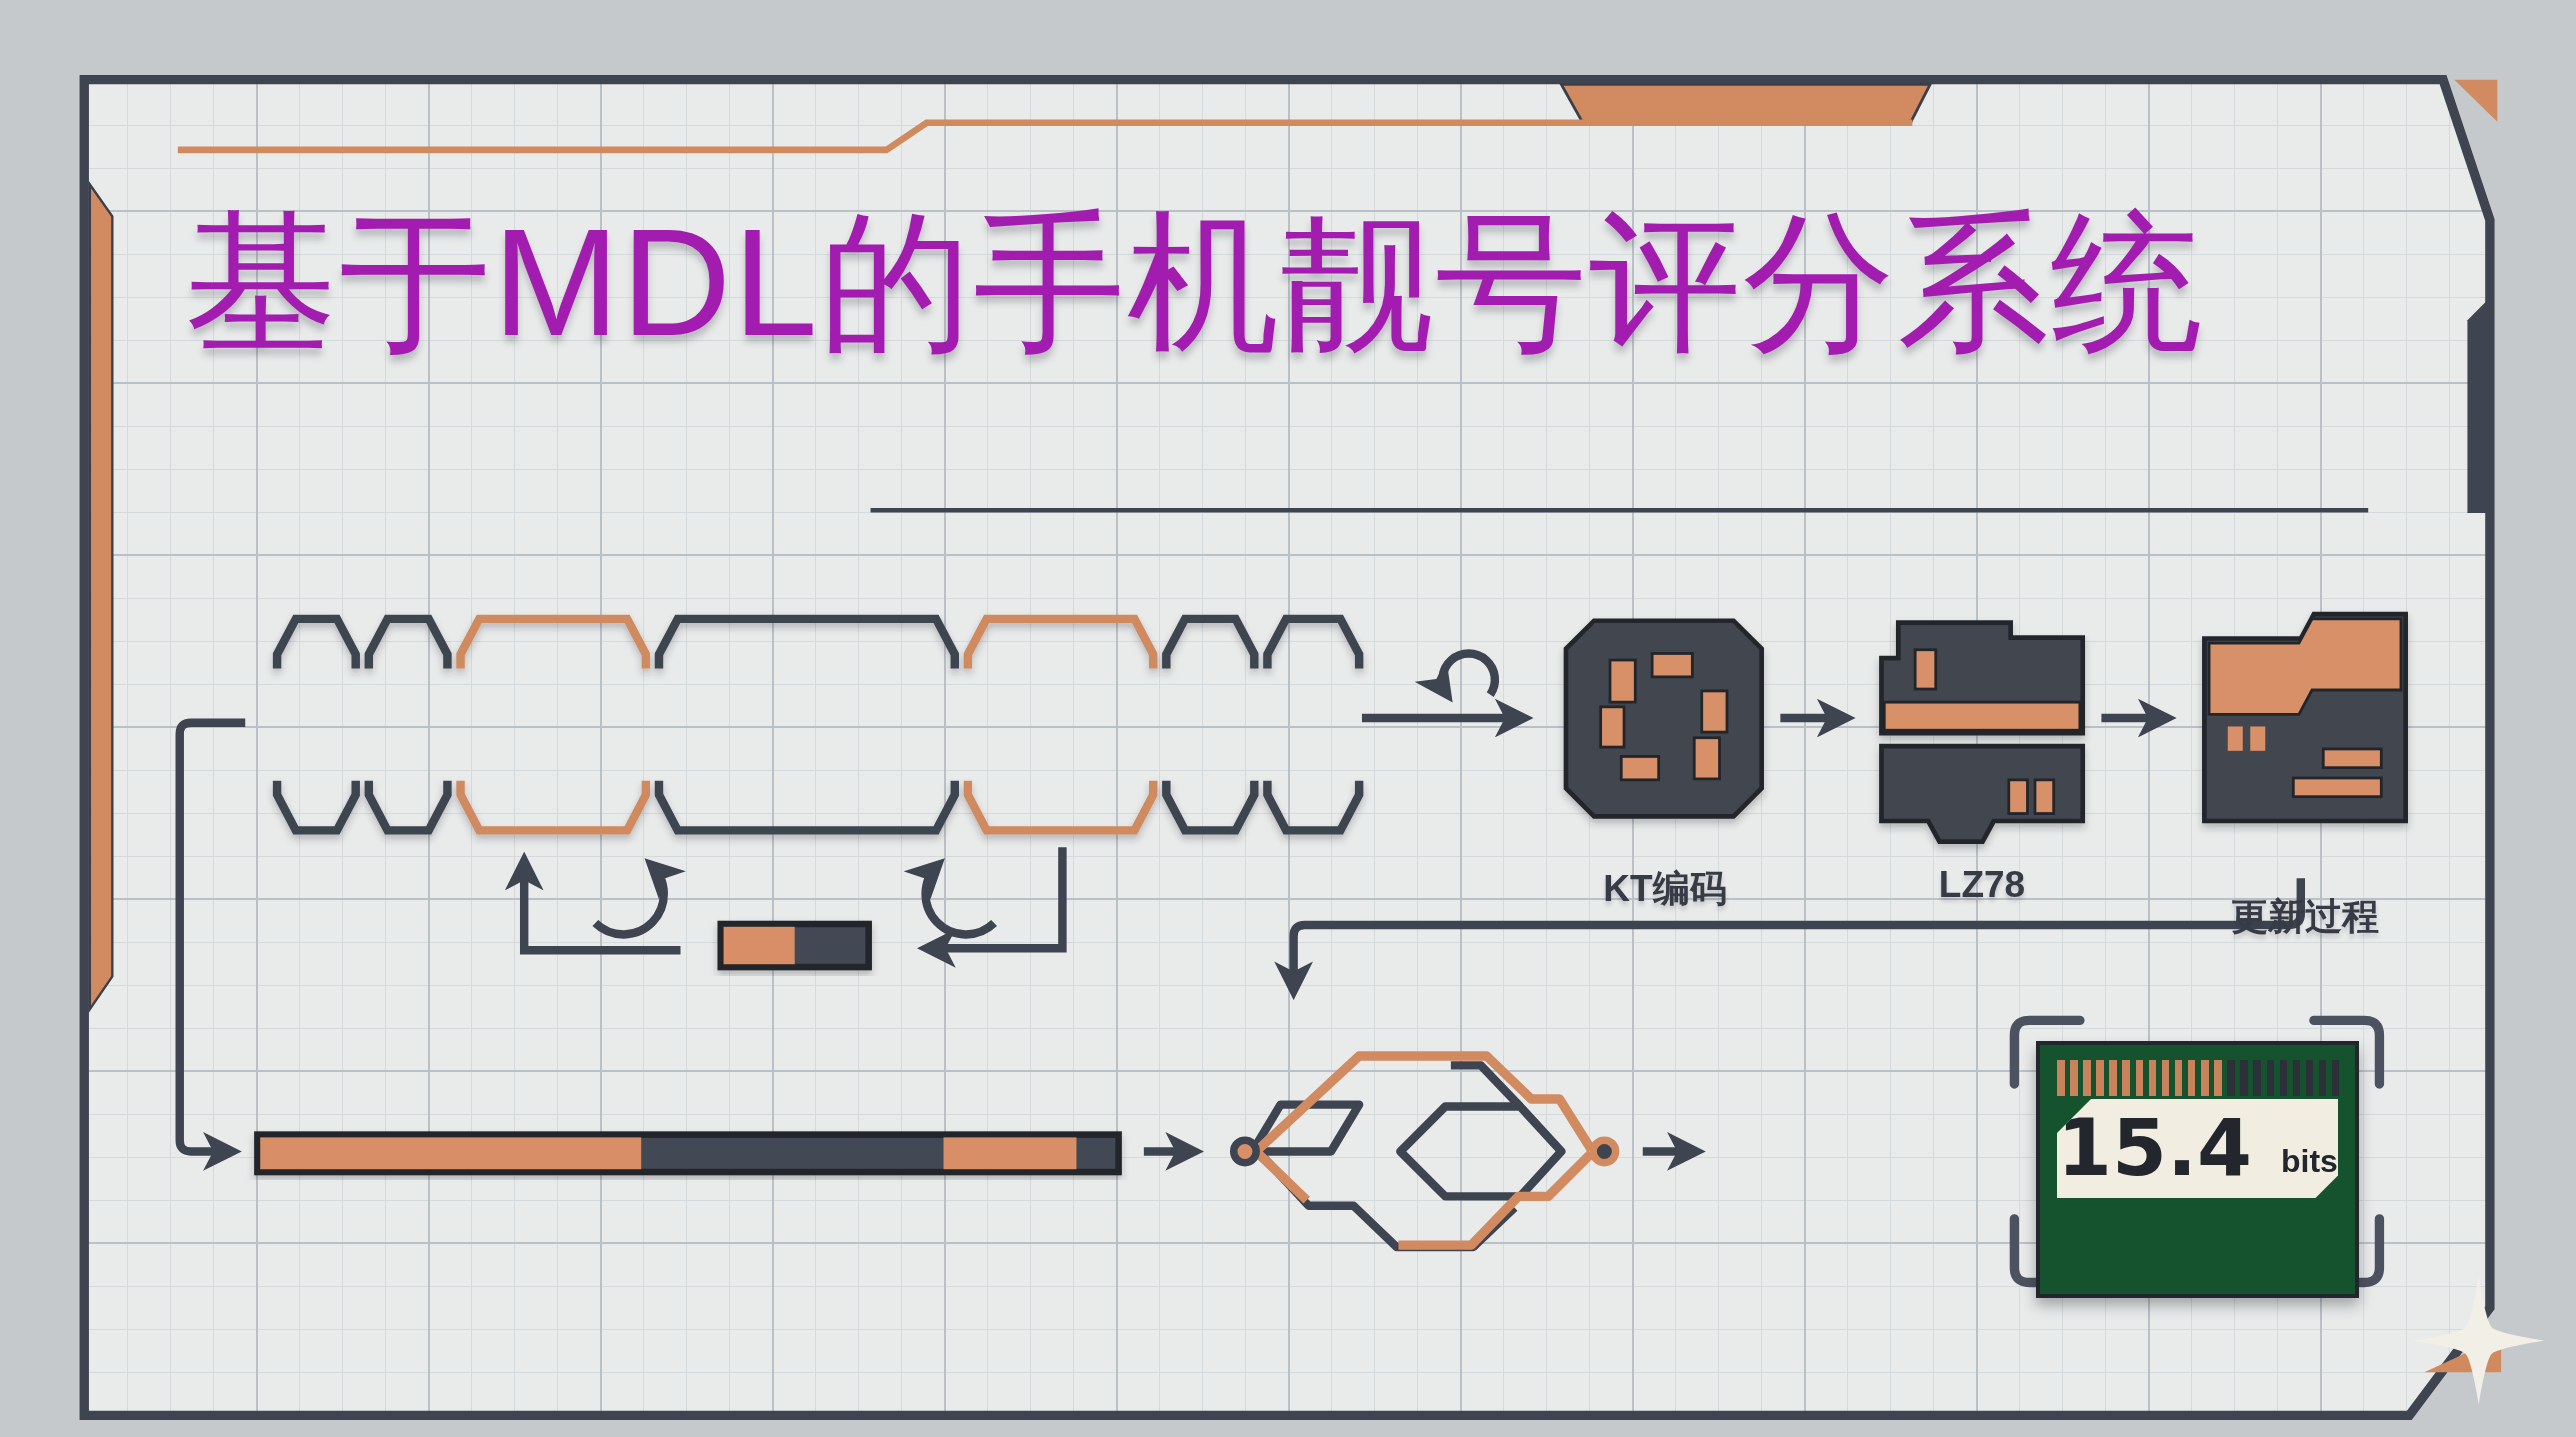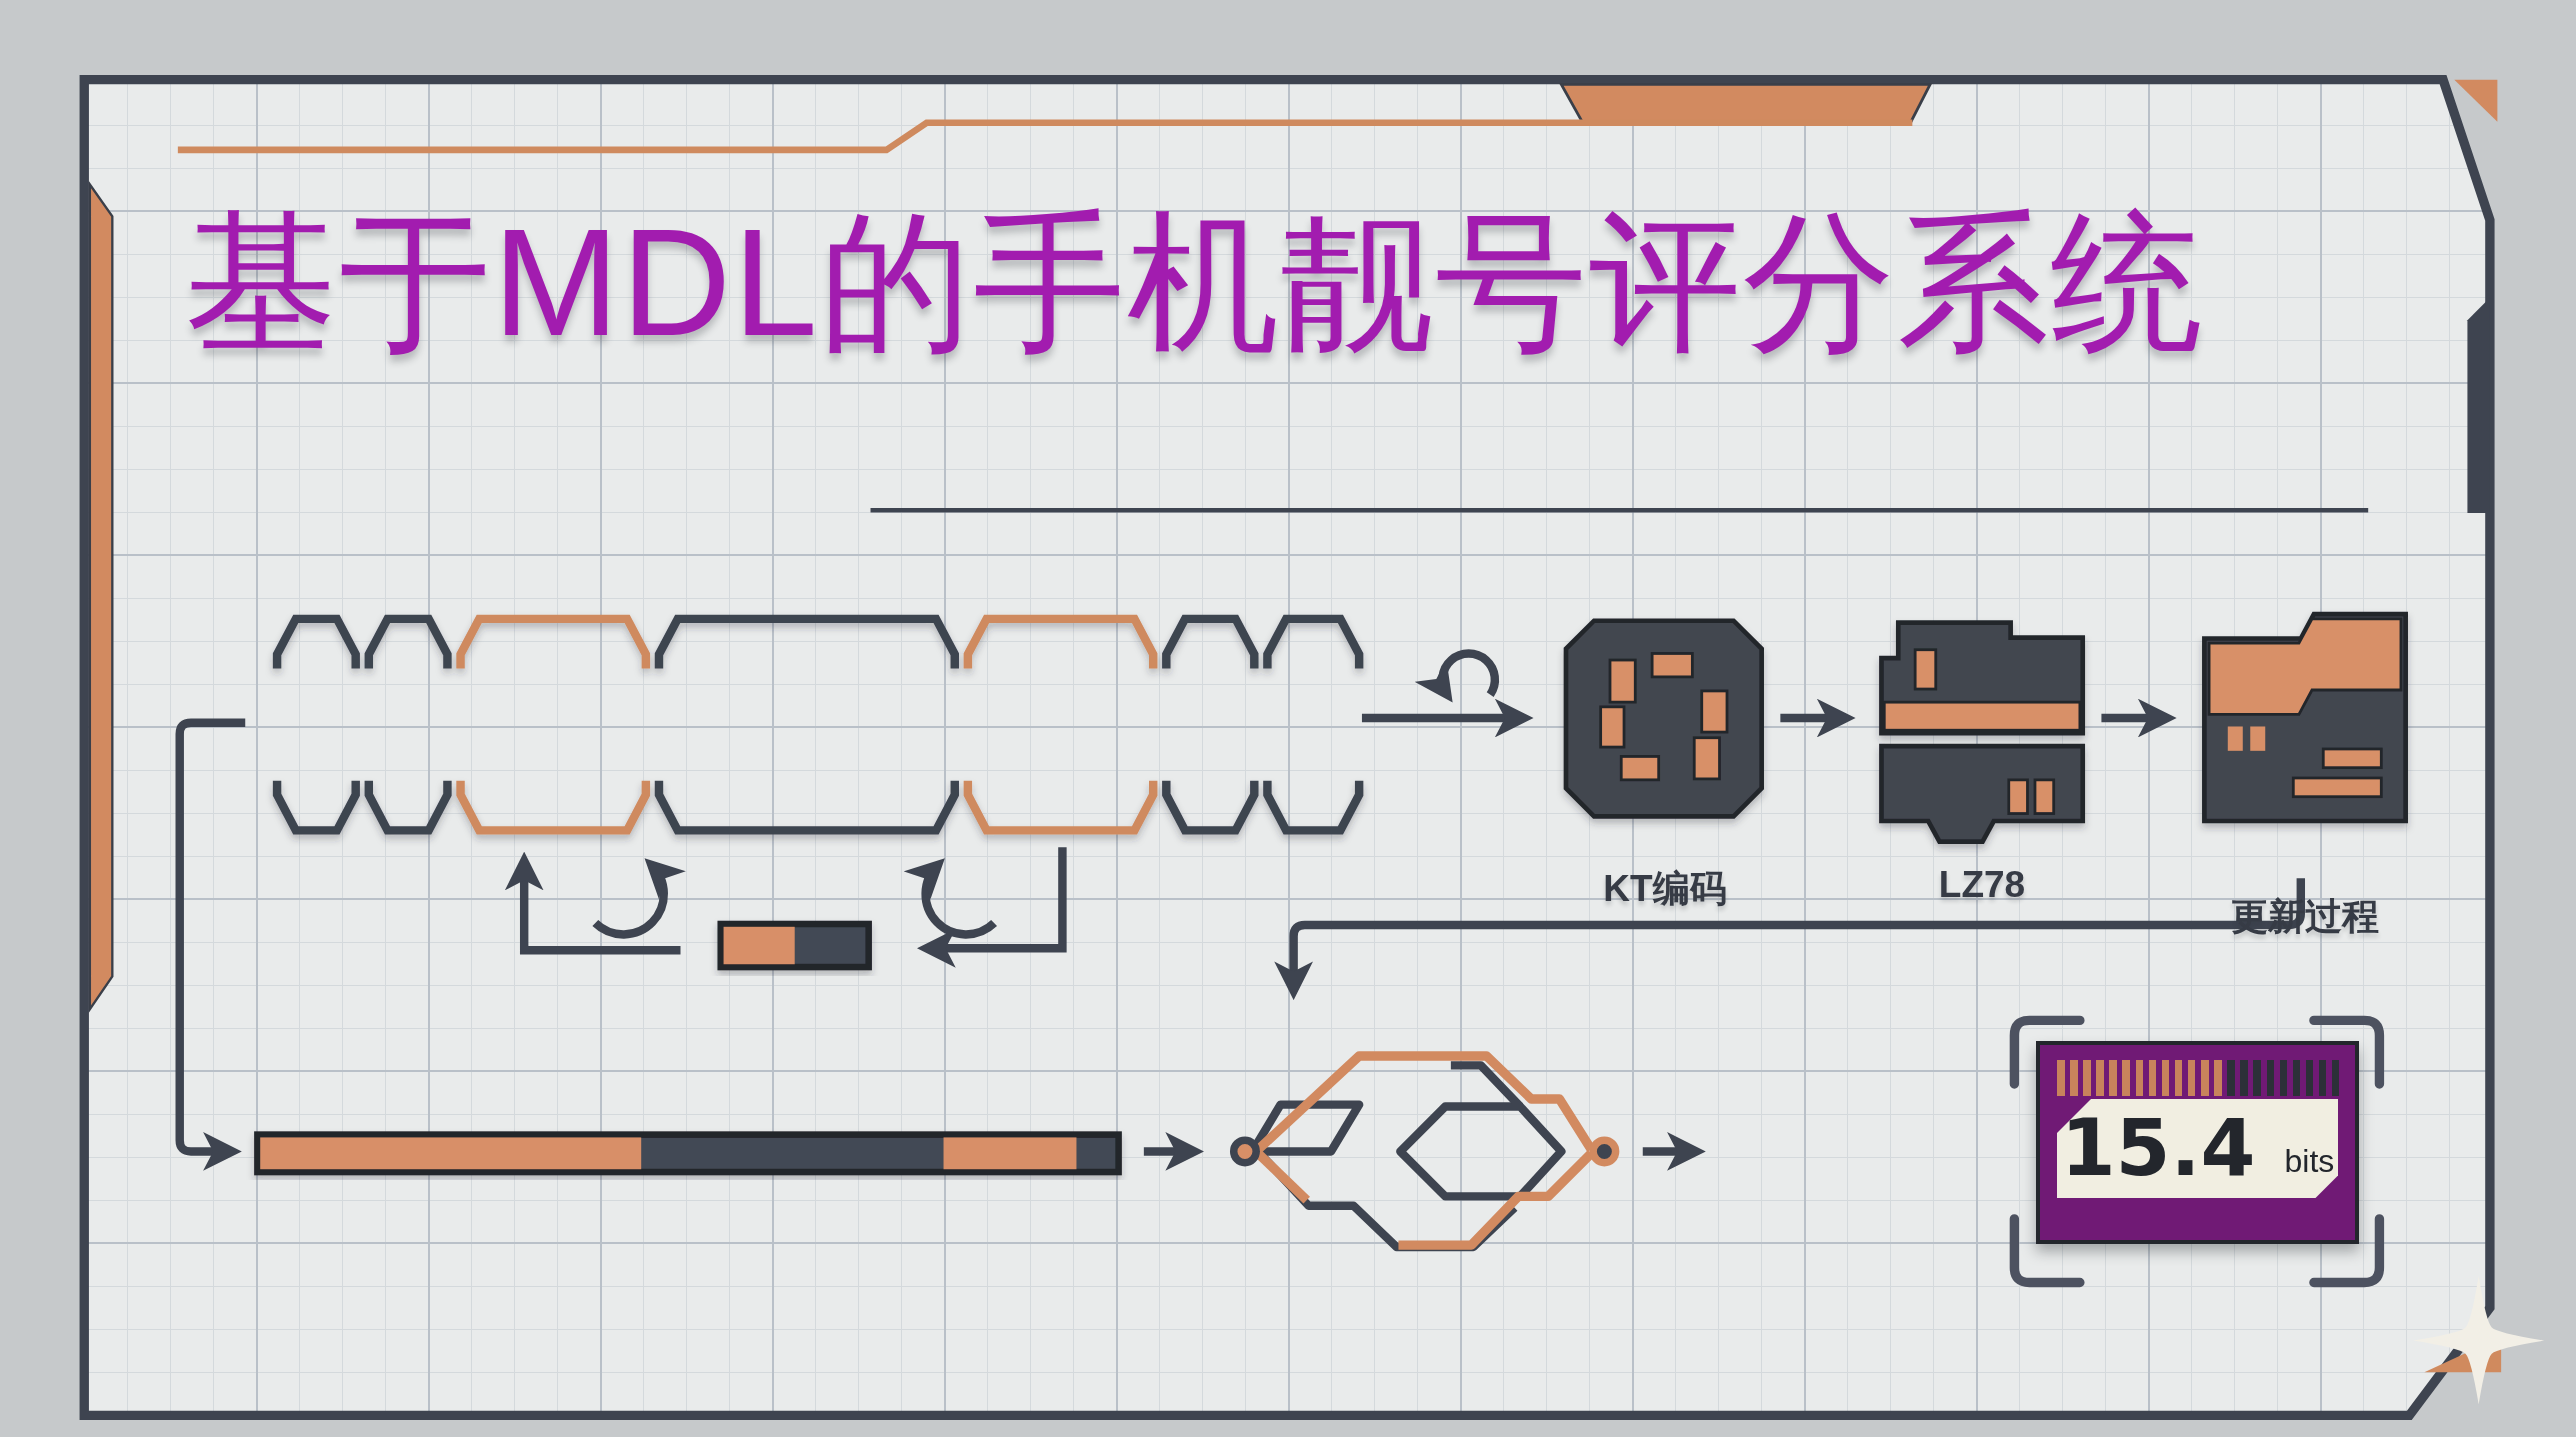--- a/index.html
+++ b/index.html
@@ -23,31 +23,31 @@
     text-shadow:0 4.7px 5.6px rgba(40,44,52,.22);}
   .phoneText{position:absolute;left:273px;top:655px;width:1095px;
     font-family:"DejaVu Sans Mono",monospace;font-size:150px;font-weight:700;
     color:#4a5160;letter-spacing:6.6px;white-space:nowrap;
     text-shadow:0 5.6px 6.6px rgba(40,44,52,.25);}
   .stepLabel{position:absolute;top:864px;width:300px;text-align:center;
     font-size:37px;font-weight:700;color:#363b45;
     text-shadow:0 3.7px 4.7px rgba(40,44,52,.2);}
   #lbl-kt{left:1515px;} #lbl-lz{left:1832px;} #lbl-up{left:2155px;margin-top:28px;}
   
-  #scorePanel{position:absolute;left:2036px;top:1041px;width:323px;height:203px;
-    background:#701a75;border:4.7px solid #23262c;box-sizing:border-box;
+  #scorePanel{position:absolute;left:2036px;top:1041px;width:323px;height:257px;
+    background:#14532d;border:4.7px solid #23262c;box-sizing:border-box;
     box-shadow:0 7.5px 13px rgba(30,33,40,.35);}
   #meter{position:absolute;left:17px;top:15px;height:36px;display:flex;gap:5.6px;}
   .tick{width:7.5px;height:36px;}
   .tick.on{background:#c8835c;} .tick.off{background:#2c3038;}
   #lcd{position:absolute;left:17px;top:54px;width:281px;height:99px;background:#f1eee1;
     clip-path:polygon(34px 0,100% 0,100% calc(100% - 22.5px),calc(100% - 22.5px) 100%,0 100%,0 34px);
     display:flex;align-items:center;justify-content:center;}
   #lcd .val{font-family:"DejaVu Sans",sans-serif;font-size:79px;font-weight:900;color:#23262c;line-height:1;}
-  #lcd .unit{font-size:32px;font-weight:400;color:#23262c;margin-left:29px;margin-top:26px;}
+  #lcd .unit{font-size:32px;font-weight:700;color:#23262c;margin-left:29px;margin-top:26px;}
   .rank{position:absolute;left:0;top:161px;width:100%;text-align:center;
     font-size:43px;font-weight:700;color:#ece9da;}
 </style>
 </head>
 <body>
 
 <div id="stage">
 
   <div id="paper"></div>
 

